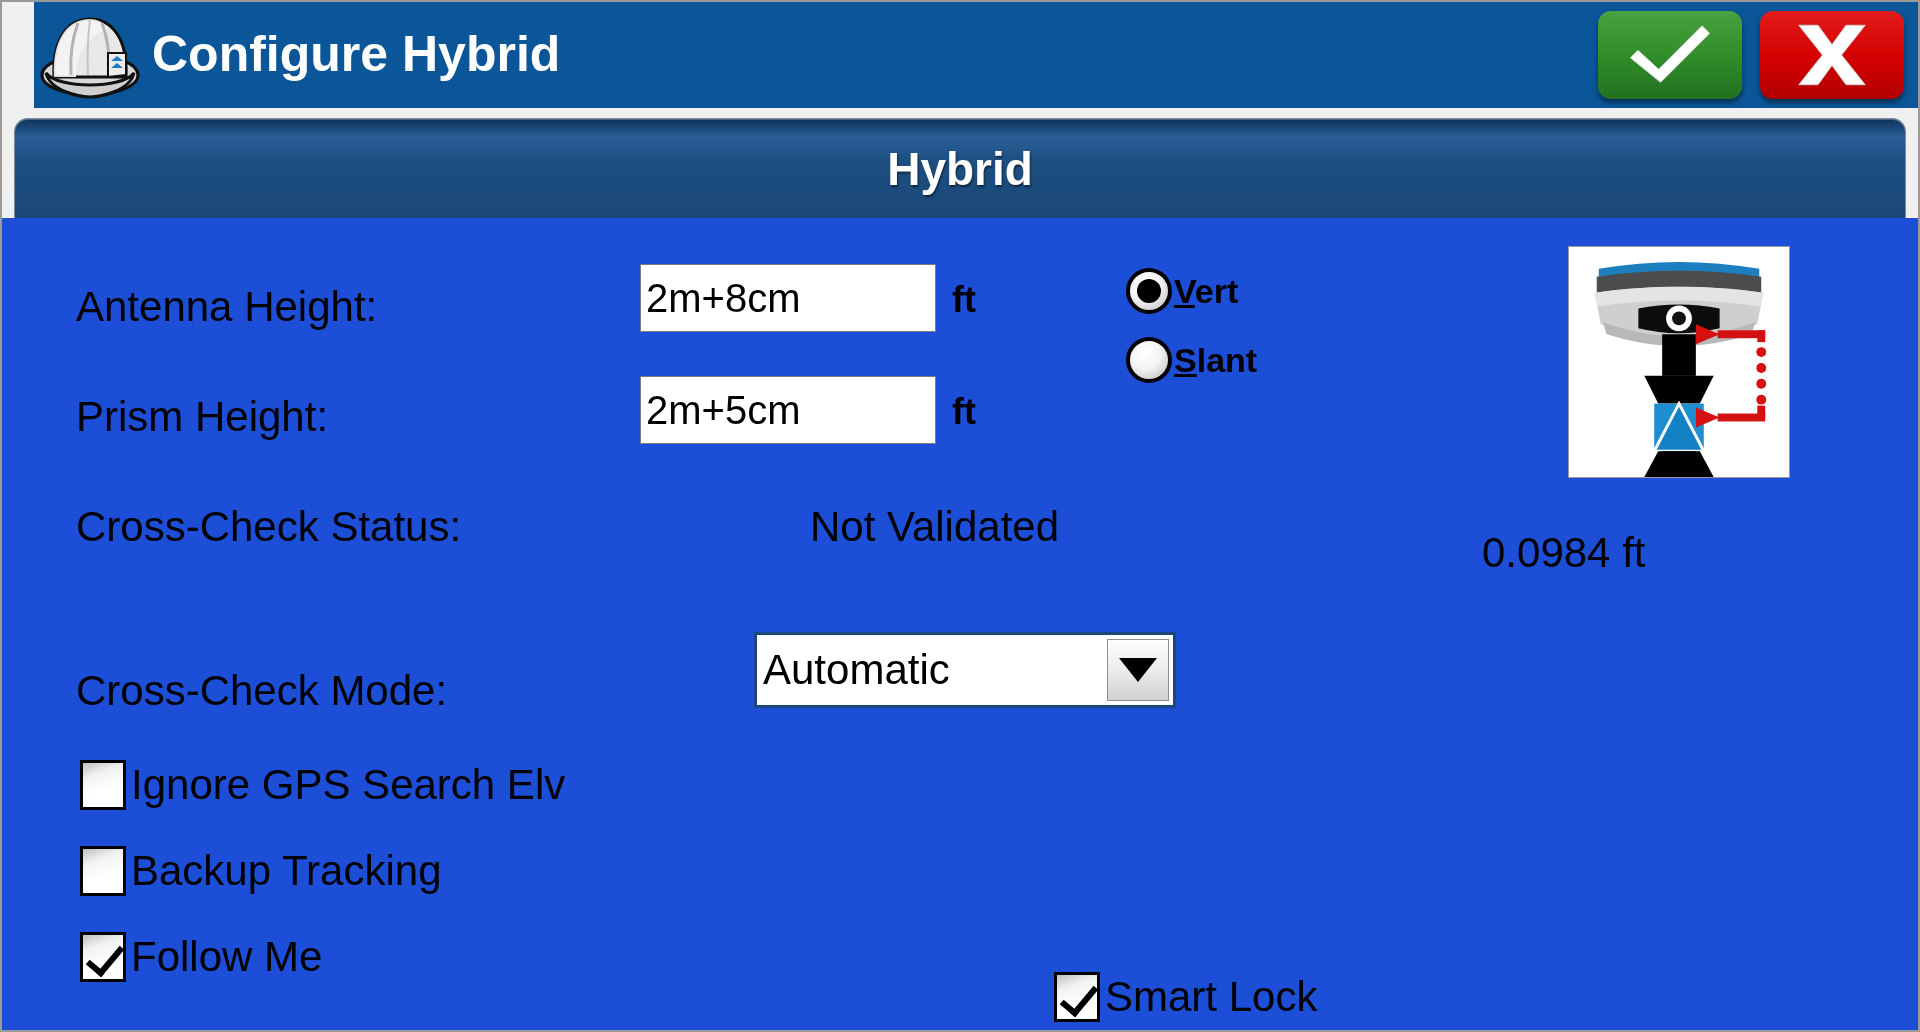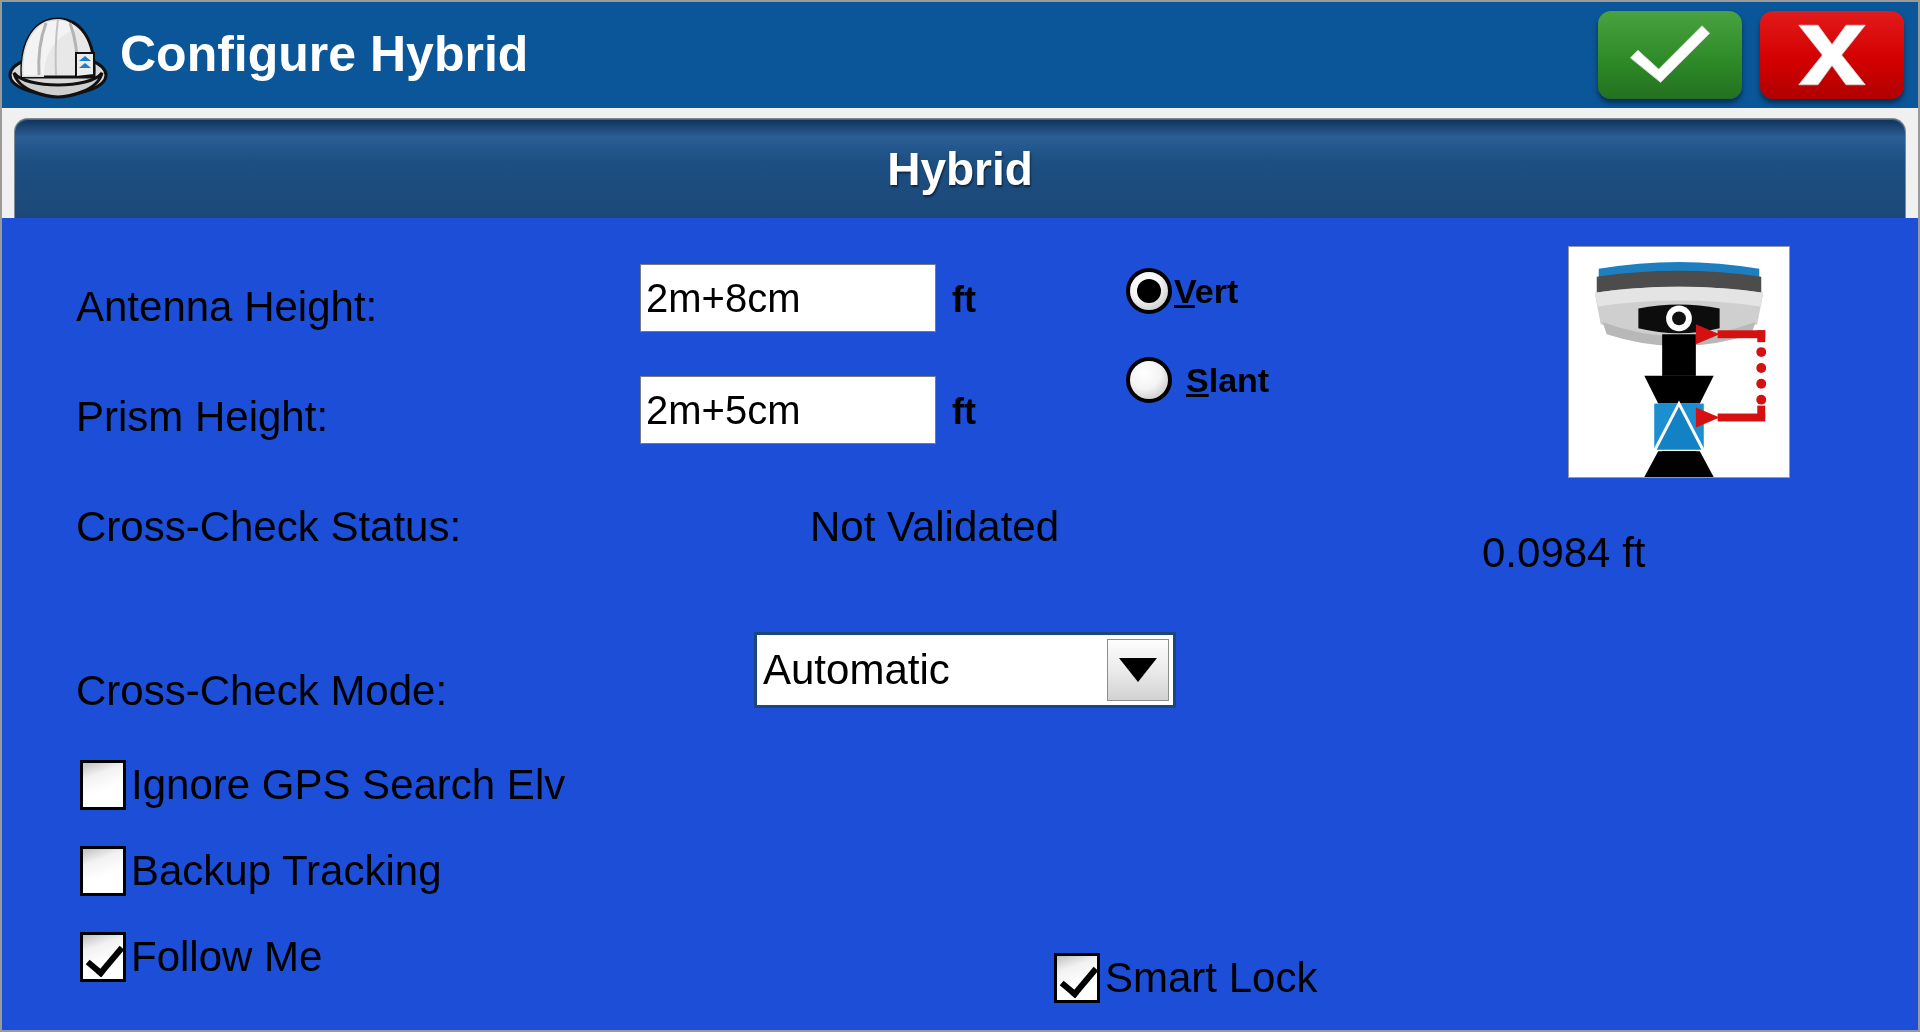--- a/index.html
+++ b/index.html
@@ -22,20 +22,21 @@
   }
 
   
   .titlebar {
     position: relative;
     height: 106px;
     background: #0a5699;
     display: flex;
     align-items: center;
     padding: 0 14px 0 4px;
+    margin-left: 32px;
   }
 
   .hardhat-icon {
     width: 104px;
     height: 92px;
     flex: 0 0 auto;
     margin-right: 10px;
   }
 
   .title-text {
@@ -343,21 +344,21 @@
 
       <div class="txt-input" style="left:638px; top:158px; width:296px; height:68px;" placeholder="">2m+5cm</div>
 
       <div class="unit" style="left:950px; top:176px;">ft</div>
 
       <div class="radio-item" style="left:1124px; top:50px;">
         <span class="radio-dot checked"></span>
         <span class="radio-label"><span class="acc">V</span><span>ert</span></span>
       </div>
 
-      <div class="radio-item" style="left:1124px; top:139px;gap:12px;">
+      <div class="radio-item" style="left:1124px; top:119px;">
         <span class="radio-dot"></span>
         <span class="radio-label"><span class="acc">S</span><span>lant</span></span>
       </div>
 
       <div class="row-label" style="left:74px; top:288px;">Cross-Check Status:</div>
 
       <div class="static-value" style="left:808px; top:288px;">Not Validated</div>
 
       <div class="device-box" style="left:1566px; top:28px; width:222px; height:232px;">
         <svg viewBox="0 0 222 232" width="220" height="230">
@@ -423,21 +424,21 @@
       <div class="check-item" style="left:78px; top:628px;">
         <span class="check-box"></span>
         <span class="check-label">Backup Tracking</span>
       </div>
 
       <div class="check-item" style="left:78px; top:714px;">
         <span class="check-box checked"></span>
         <span class="check-label">Follow Me</span>
       </div>
 
-      <div class="check-item" style="left:1052px; top:735px;">
+      <div class="check-item" style="left:1052px; top:754px;">
         <span class="check-box checked"></span>
         <span class="check-label">Smart Lock</span>
       </div>
 
     </div>
   </div>
 
 </div>
 
 </body></html>

